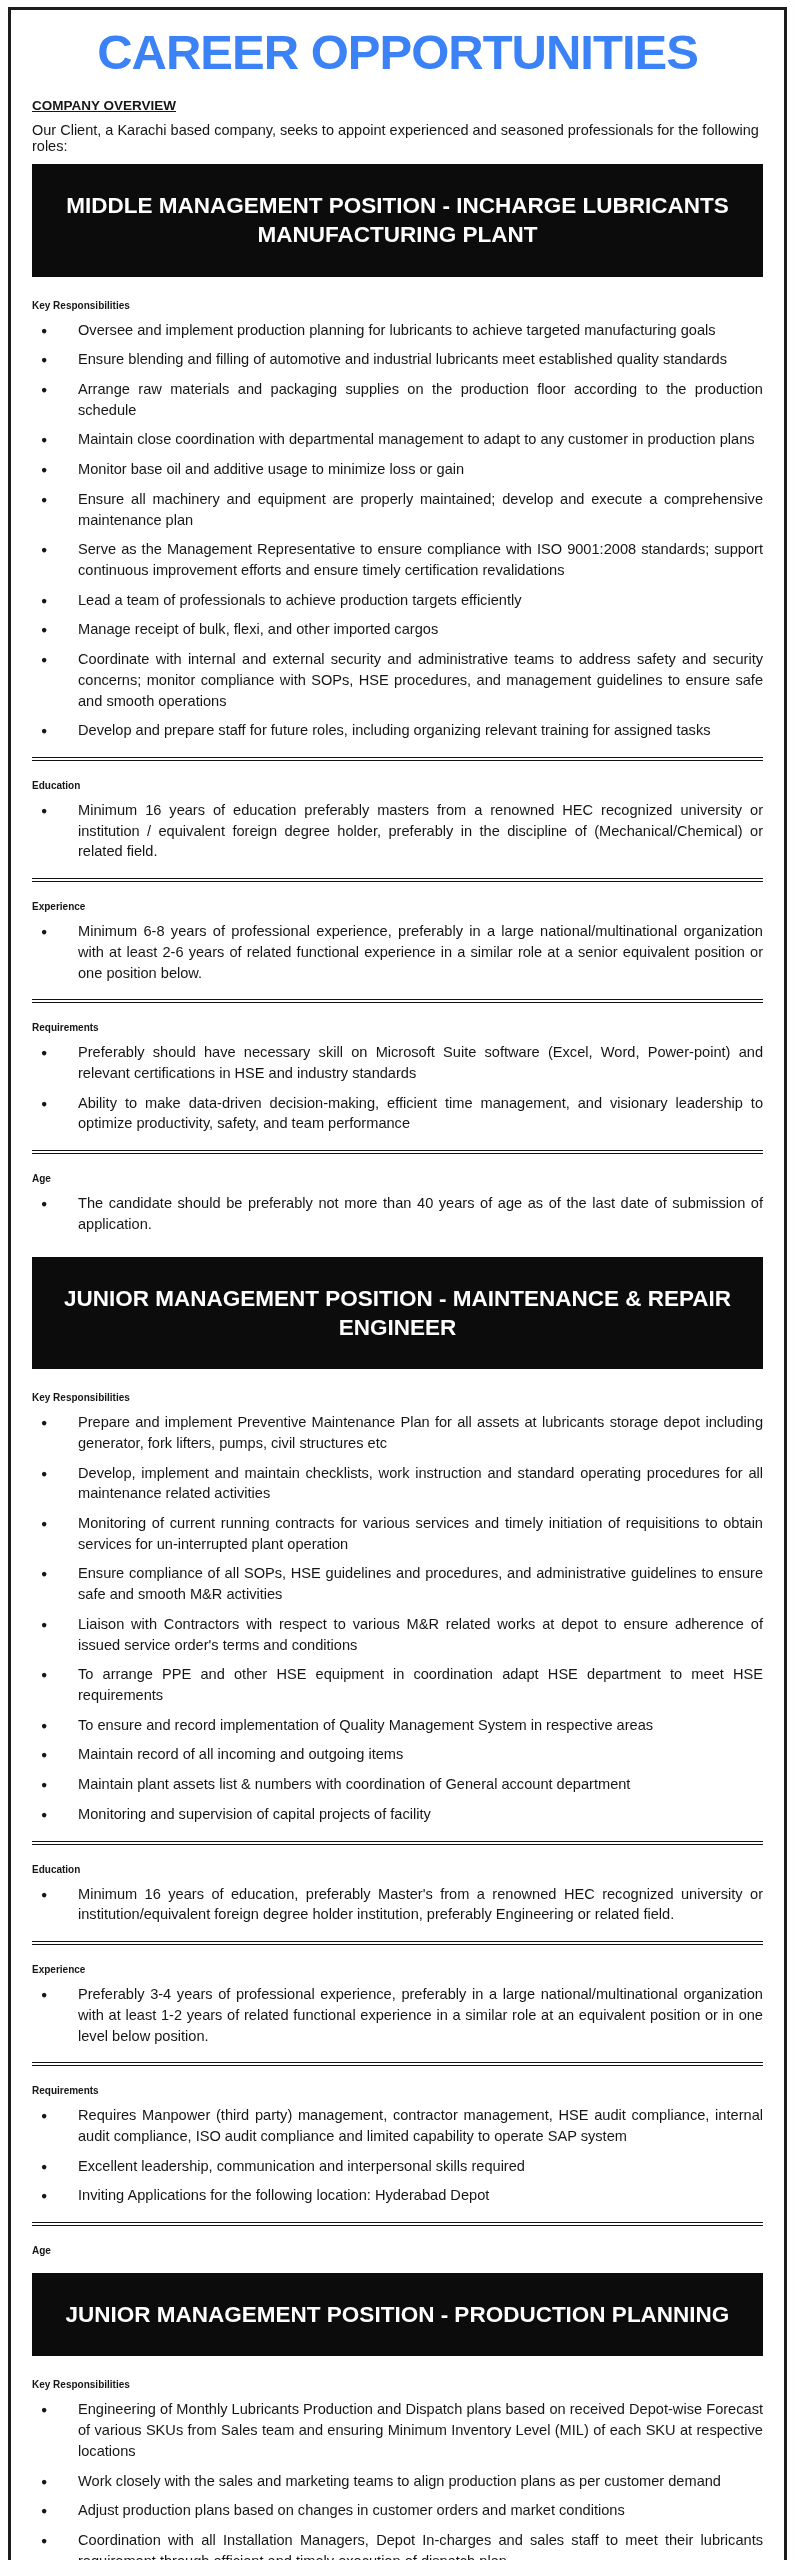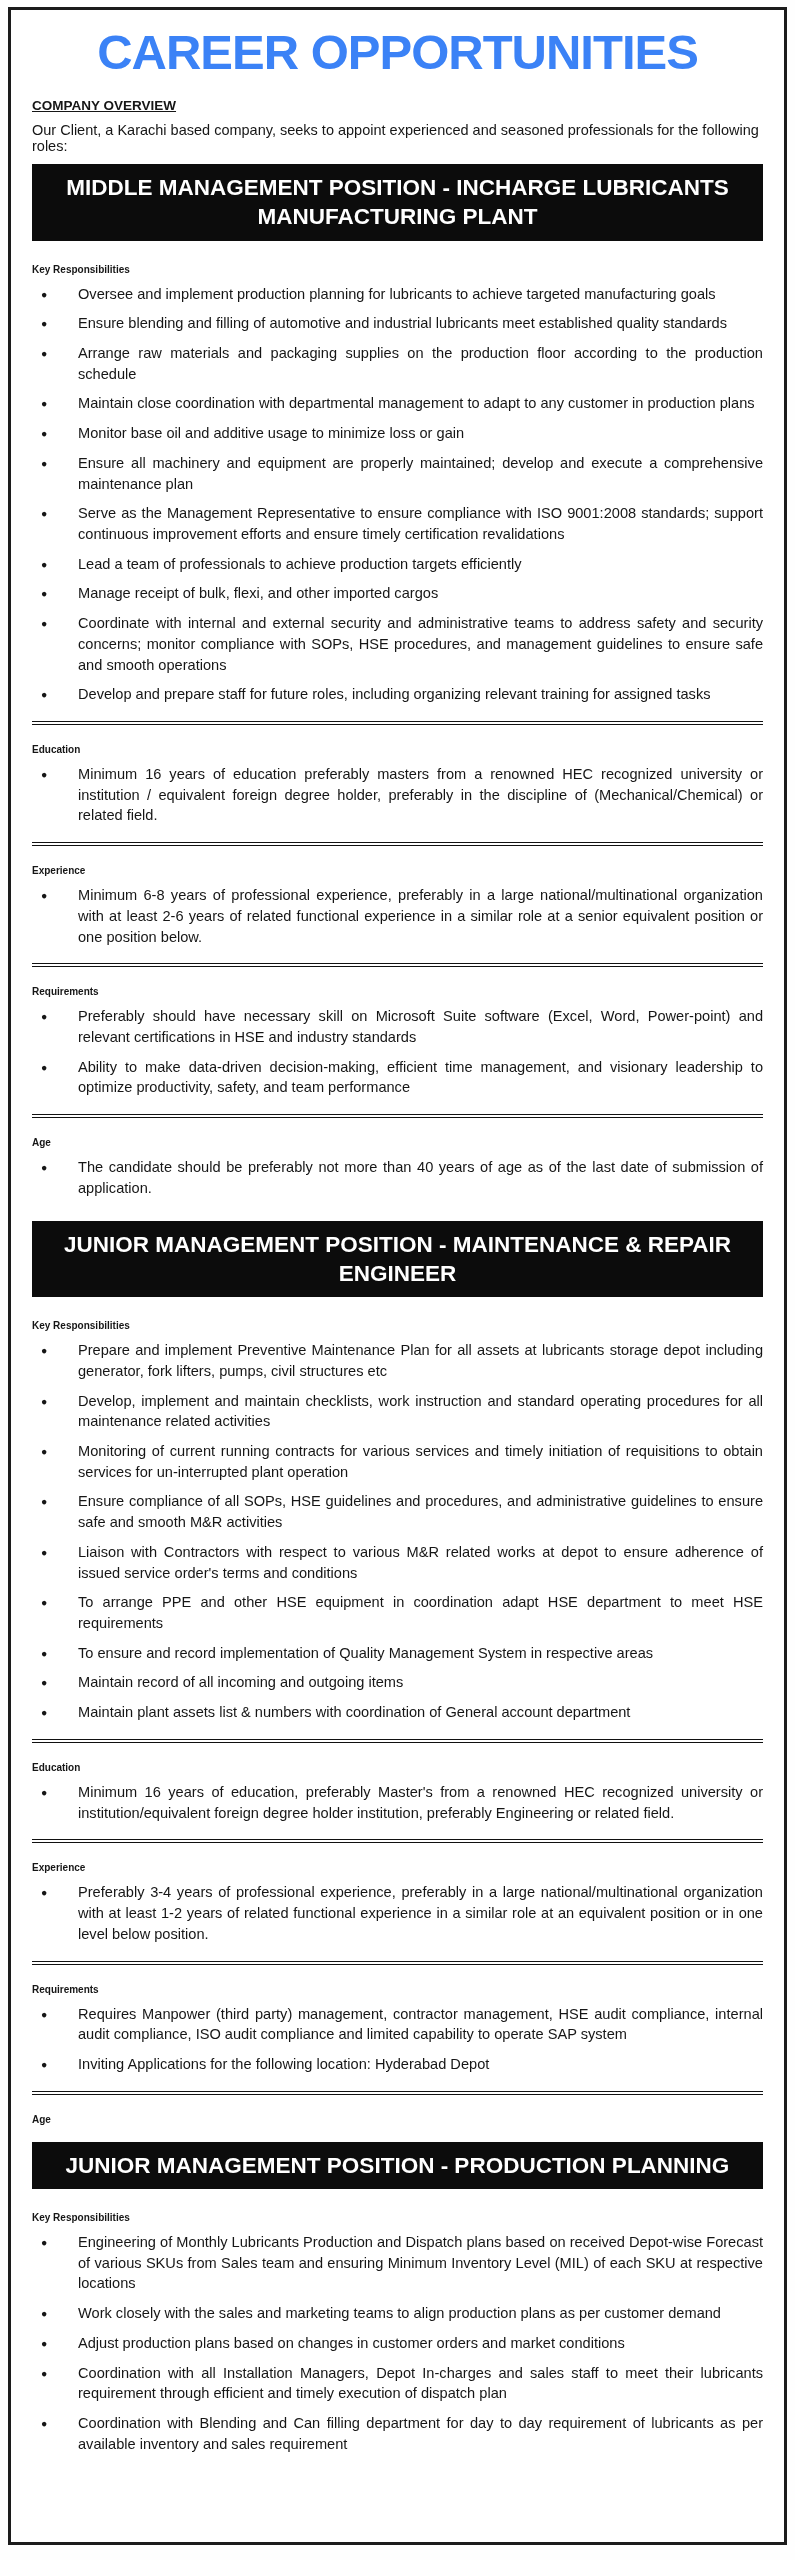--- a/index.html
+++ b/index.html
@@ -35,21 +35,21 @@
     font-size: 14.5px;
     margin-bottom: 10px;
   }
   .bar {
     background: #0c0c0c;
     color: #ffffff;
     text-align: center;
     font-weight: bold;
     font-size: 22.5px;
     line-height: 1.3;
-    padding: 9px 14px;
+    padding: 27px 14px;
     margin: 6px 0 4px 0;
   }
   .section { padding: 3px 0 7px 0; }
   .section + .section { border-top: 4px double #111; }
   .sec-head {
     font-size: 10px;
     font-weight: bold;
     margin: 16px 0 4px 0;
   }
   ul.bullets { list-style: none; }
@@ -132,38 +132,40 @@
         <ul class="bullets">
             <li>Prepare and implement Preventive Maintenance Plan for all assets at lubricants storage depot including generator, fork lifters, pumps, civil structures etc</li>
             <li>Develop, implement and maintain checklists, work instruction and standard operating procedures for all maintenance related activities</li>
             <li>Monitoring of current running contracts for various services and timely initiation of requisitions to obtain services for un-interrupted plant operation</li>
             <li>Ensure compliance of all SOPs, HSE guidelines and procedures, and administrative guidelines to ensure safe and smooth M&amp;R activities</li>
             <li>Liaison with Contractors with respect to various M&amp;R related works at depot to ensure adherence of issued service order's terms and conditions</li>
             <li>To arrange PPE and other HSE equipment in coordination adapt HSE department to meet HSE requirements</li>
             <li>To ensure and record implementation of Quality Management System in respective areas</li>
             <li>Maintain record of all incoming and outgoing items</li>
             <li>Maintain plant assets list &amp; numbers with coordination of General account department</li>
+            <li>Monitoring and supervision of capital projects of facility</li>
           </ul>
       </div>
       <div class="section">
         <h3 class="sec-head">Education</h3>
         <ul class="bullets">
             <li>Minimum 16 years of education, preferably Master's from a renowned HEC recognized university or institution/equivalent foreign degree holder institution, preferably Engineering or related field.</li>
           </ul>
       </div>
       <div class="section">
         <h3 class="sec-head">Experience</h3>
         <ul class="bullets">
             <li>Preferably 3-4 years of professional experience, preferably in a large national/multinational organization with at least 1-2 years of related functional experience in a similar role at an equivalent position or in one level below position.</li>
           </ul>
       </div>
       <div class="section">
         <h3 class="sec-head">Requirements</h3>
         <ul class="bullets">
             <li>Requires Manpower (third party) management, contractor management, HSE audit compliance, internal audit compliance, ISO audit compliance and limited capability to operate SAP system</li>
+            <li>Excellent leadership, communication and interpersonal skills required</li>
             <li>Inviting Applications for the following location: Hyderabad Depot</li>
           </ul>
       </div>
       <div class="section">
         <h3 class="sec-head">Age</h3>
       </div>
     </div>
 
     <div class="position">
       <div class="bar">JUNIOR MANAGEMENT POSITION - PRODUCTION PLANNING</div>

